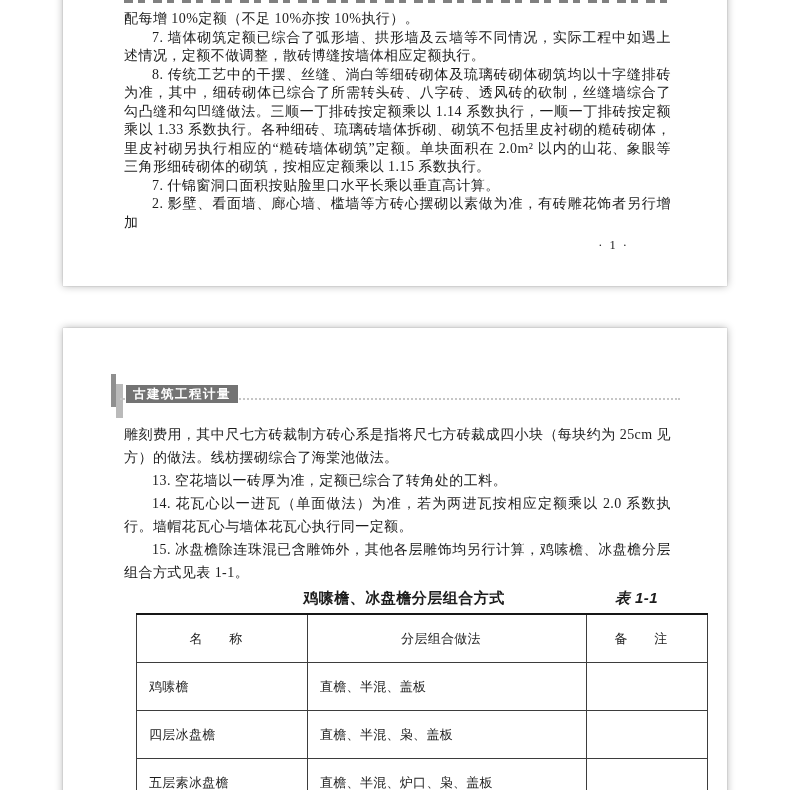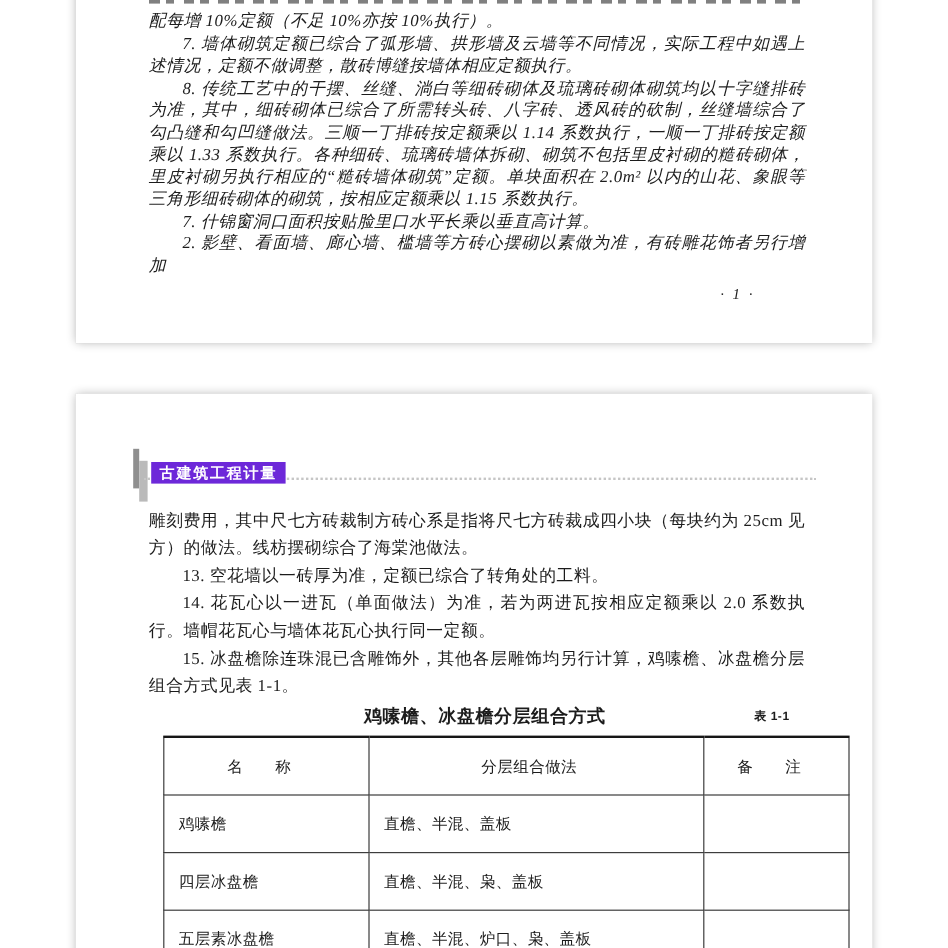--- a/index.html
+++ b/index.html
@@ -9,44 +9,44 @@
         box-shadow:0 0 8px rgba(0,0,0,.30), 0 0 1px rgba(0,0,0,.28);}
   .page1{left:63px;top:-30px;width:664px;height:316px;}
   .page2{left:63px;top:328px;width:664px;height:512px;}
 
   
   .cut-line{position:absolute;left:61px;right:58px;top:29px;height:4px;opacity:.6;
     background:
       repeating-linear-gradient(90deg,#2b2b2b 0 9px,transparent 9px 14px,#2b2b2b 14px 21px,transparent 21px 29px);}
 
   .body1{position:absolute;left:61px;right:56px;top:40px;
-         font-size:14px;line-height:18.5px;letter-spacing:.45px;text-align:justify;font-style:italic;}
+         font-size:14px;line-height:18.5px;letter-spacing:.45px;text-align:justify;}
   .body1 p,.body2 p{margin:0;padding:0;}
   p.ind{text-indent:2em;}
   .pagenum{margin-top:4px;text-align:right;padding-right:42px;
            font-size:12.5px;letter-spacing:2px;color:#222;}
 
   
   .bar-dark{position:absolute;left:48px;top:46px;width:5px;height:33px;background:#8f8f8f;}
   .bar-light{position:absolute;left:53px;top:56px;width:7px;height:34px;background:#bababa;}
   .dotline{position:absolute;left:57px;top:70px;width:560px;height:0;
            border-top:2px dotted #c6c6c6;}
   .badge{position:absolute;left:63px;top:57px;height:18px;line-height:18px;padding:0 7px;
-         background:#6d28d9;color:#ffffff;font-family:"Liberation Sans","DejaVu Sans",sans-serif;
+         background:#737373;color:#ffffff;font-family:"Liberation Sans","DejaVu Sans",sans-serif;
          font-weight:bold;font-size:12.5px;letter-spacing:1.5px;white-space:nowrap;}
 
   .body2{position:absolute;left:61px;right:56px;top:95px;
          font-size:14px;line-height:23px;letter-spacing:.45px;text-align:justify;}
 
   .tablecap{position:relative;margin-top:5px;margin-left:12px;width:536px;
             text-align:center;line-height:18px;height:18px;}
   .tcap{font-family:"Liberation Sans","DejaVu Sans",sans-serif;font-weight:bold;
         font-size:15px;letter-spacing:.5px;}
   .tno{position:absolute;right:14px;top:0;font-family:"Liberation Sans","DejaVu Sans",sans-serif;
-       font-weight:bold;font-size:10px;}
+       font-weight:bold;font-size:15px;font-style:italic;}
 
   table.t11{margin-top:6px;margin-left:12px;width:536px;border-collapse:collapse;
             font-size:13px;letter-spacing:.3px;table-layout:fixed;}
   table.t11 td{border:1px solid #3d3d3d;padding:12px;vertical-align:middle;height:22px;}
   table.t11 tr.hdr td{text-align:center;height:21px;border-top:2px solid #161616;}
   td.c-name{width:158px;padding-left:10px;}
   td.c-make{width:266px;padding-left:12px;}
   td.c-note{width:108px;}
   tr.hdr td.c-name,tr.hdr td.c-make,tr.hdr td.c-note{padding-left:0;}
 </style>

